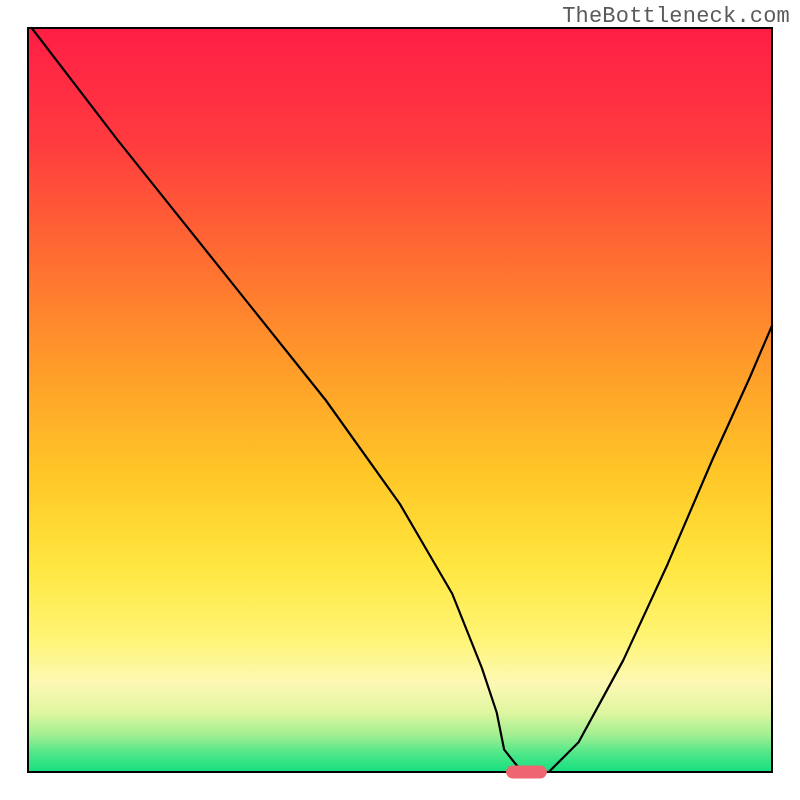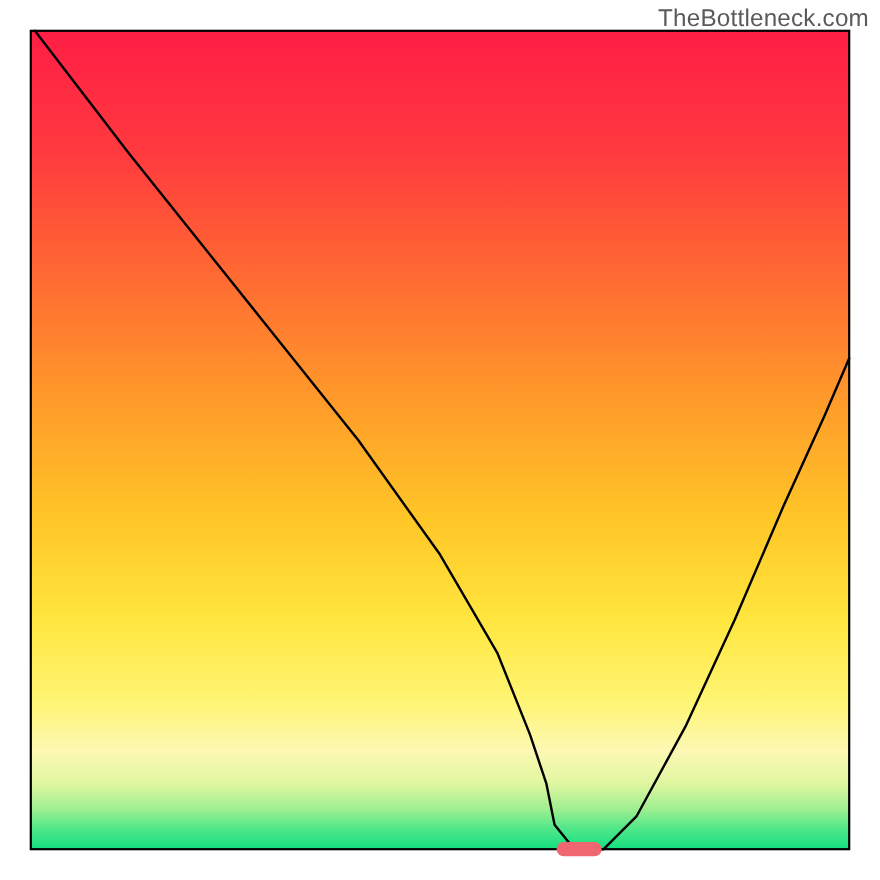--- a/index.html
+++ b/index.html
@@ -8,20 +8,21 @@
     width: 800px;
     height: 800px;
     overflow: hidden;
     background: #ffffff;
     font-family: Arial, Helvetica, sans-serif;
   }
   .container {
     position: relative;
     width: 800px;
     height: 800px;
+    font-family: Liberation Mono, monospace;
   }
   .watermark {
     position: absolute;
     top: 4px;
     right: 10px;
     color: #5a5a5a;
     font-size: 22px;
     font-weight: 500;
     letter-spacing: 0.2px;
     z-index: 3;

